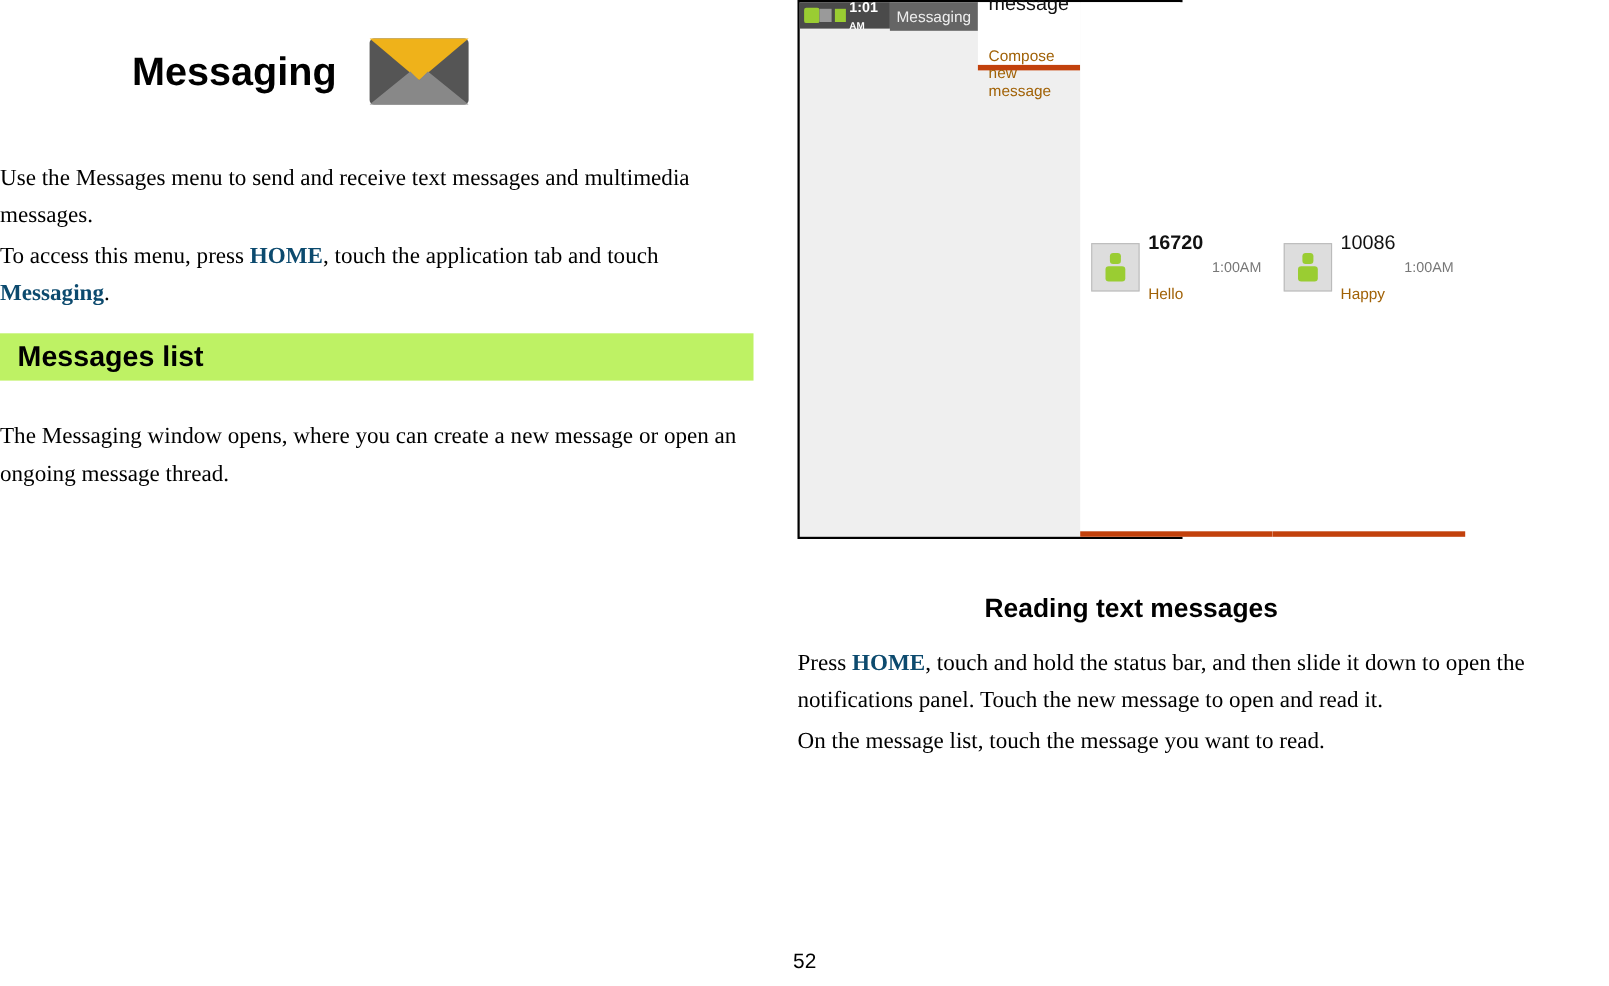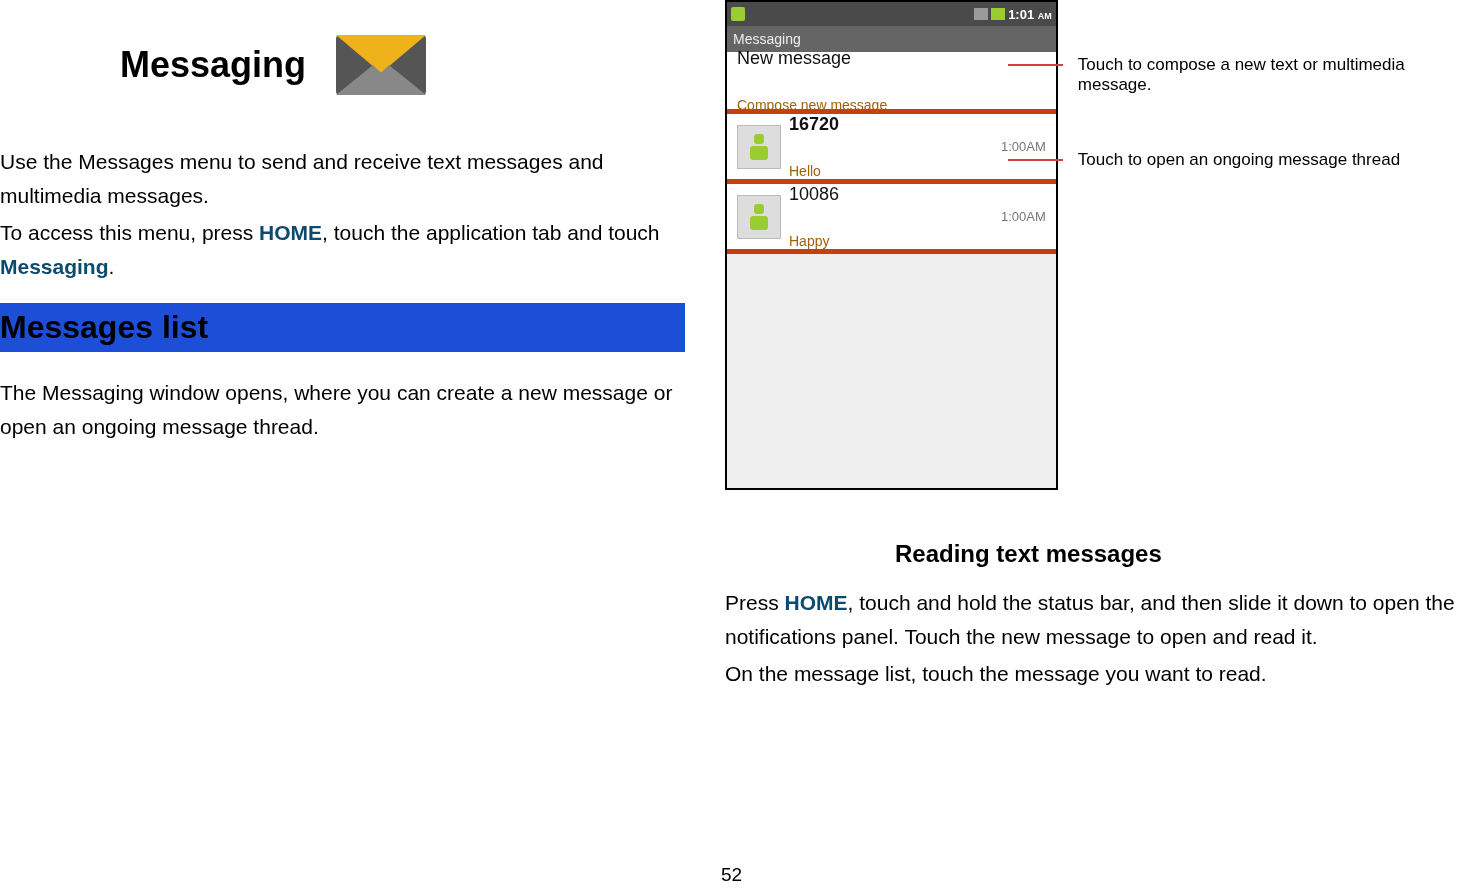--- a/index.html
+++ b/index.html
@@ -37,27 +37,28 @@
     margin-right: 25px;
   }
   .envelope-icon {
     width: 100px;
     height: 100px;
     display: inline-block;
   }
   .para {
     line-height: 1.6;
     margin-bottom: 4px;
+    font-family: Liberation Serif, serif;
   }
   .highlight-blue { color: #0c4a6e; font-weight: bold; }
   .section-header {
-    background: #1d4ed8;
-    font-size: 32px;
+    background: #bef264;
+    font-size: 26px;
     font-weight: bold;
-    padding: 6px 0;
+    padding: 6px 16px;
     margin: 20px 0 22px 0;
     width: 100%;
   }
   .inline-icon-row {
     display: flex;
     align-items: center;
     flex-wrap: wrap;
     line-height: 1.6;
     gap: 0;
   }
@@ -73,21 +74,20 @@
     display: flex;
     align-items: flex-start;
     margin-bottom: 50px;
   }
   .phone-screenshot {
     border: 2px solid #000;
     width: 350px;
     height: 490px;
     background: #efefef;
     display: flex;
-    flex-direction: column;
   }
   .statusbar {
     background: #4a4a4a;
     height: 24px;
     display: flex;
     align-items: center;
     justify-content: space-between;
     padding: 0 4px;
     color: #fff;
     font-size: 12px;
@@ -178,21 +178,21 @@
 
     <p class="para">Use the Messages menu to send and receive text messages and multimedia messages.</p>
 
     <p class="para">
       <span>To access this menu, press </span><span class="highlight-blue">HOME</span><span>, touch the application tab and touch </span><span class="highlight-blue">Messaging</span><span>.</span>
     </p>
 
     <div class="section-header">Messages list</div>
 
 
-    <p class="para" style="margin-top:24px;">The Messaging window opens, where you can create a new message or open an ongoing message thread.</p>
+    <p class="para" style="margin-top:34px;">The Messaging window opens, where you can create a new message or open an ongoing message thread.</p>
   </div>
 
   <div class="right-col">
     <div class="right-figure">
 
       <div class="phone-screenshot">
         <div class="statusbar">
           <div class="statusbar-left">
             <span class="android-boot"></span>
           </div>
@@ -233,30 +233,20 @@
               </svg>
           </div>
           <div class="msg-content">
             <div class="msg-title">10086</div>
             <div class="msg-sub">Happy</div>
           </div>
           <div class="msg-time">1:00AM</div>
         </div>
       </div>
 
-      <div class="callouts">
-        <div class="callout">
-          <div class="callout-line"></div>
-          <span>Touch to compose a new text or multimedia message.</span>
-        </div>
-        <div class="callout">
-          <div class="callout-line"></div>
-          <span>Touch to open an ongoing message thread</span>
-        </div>
-      </div>
     </div>
 
     <div class="sub-heading">Reading text messages</div>
 
     <p class="para ml0">
       <span>Press </span><span class="highlight-blue">HOME</span><span>, touch and hold the status bar, and then slide it down to open the notifications panel. Touch the new message to open and read it.</span>
     </p>
     <p class="para ml0">On the message list, touch the message you want to read.</p>
   </div>
 </div>

